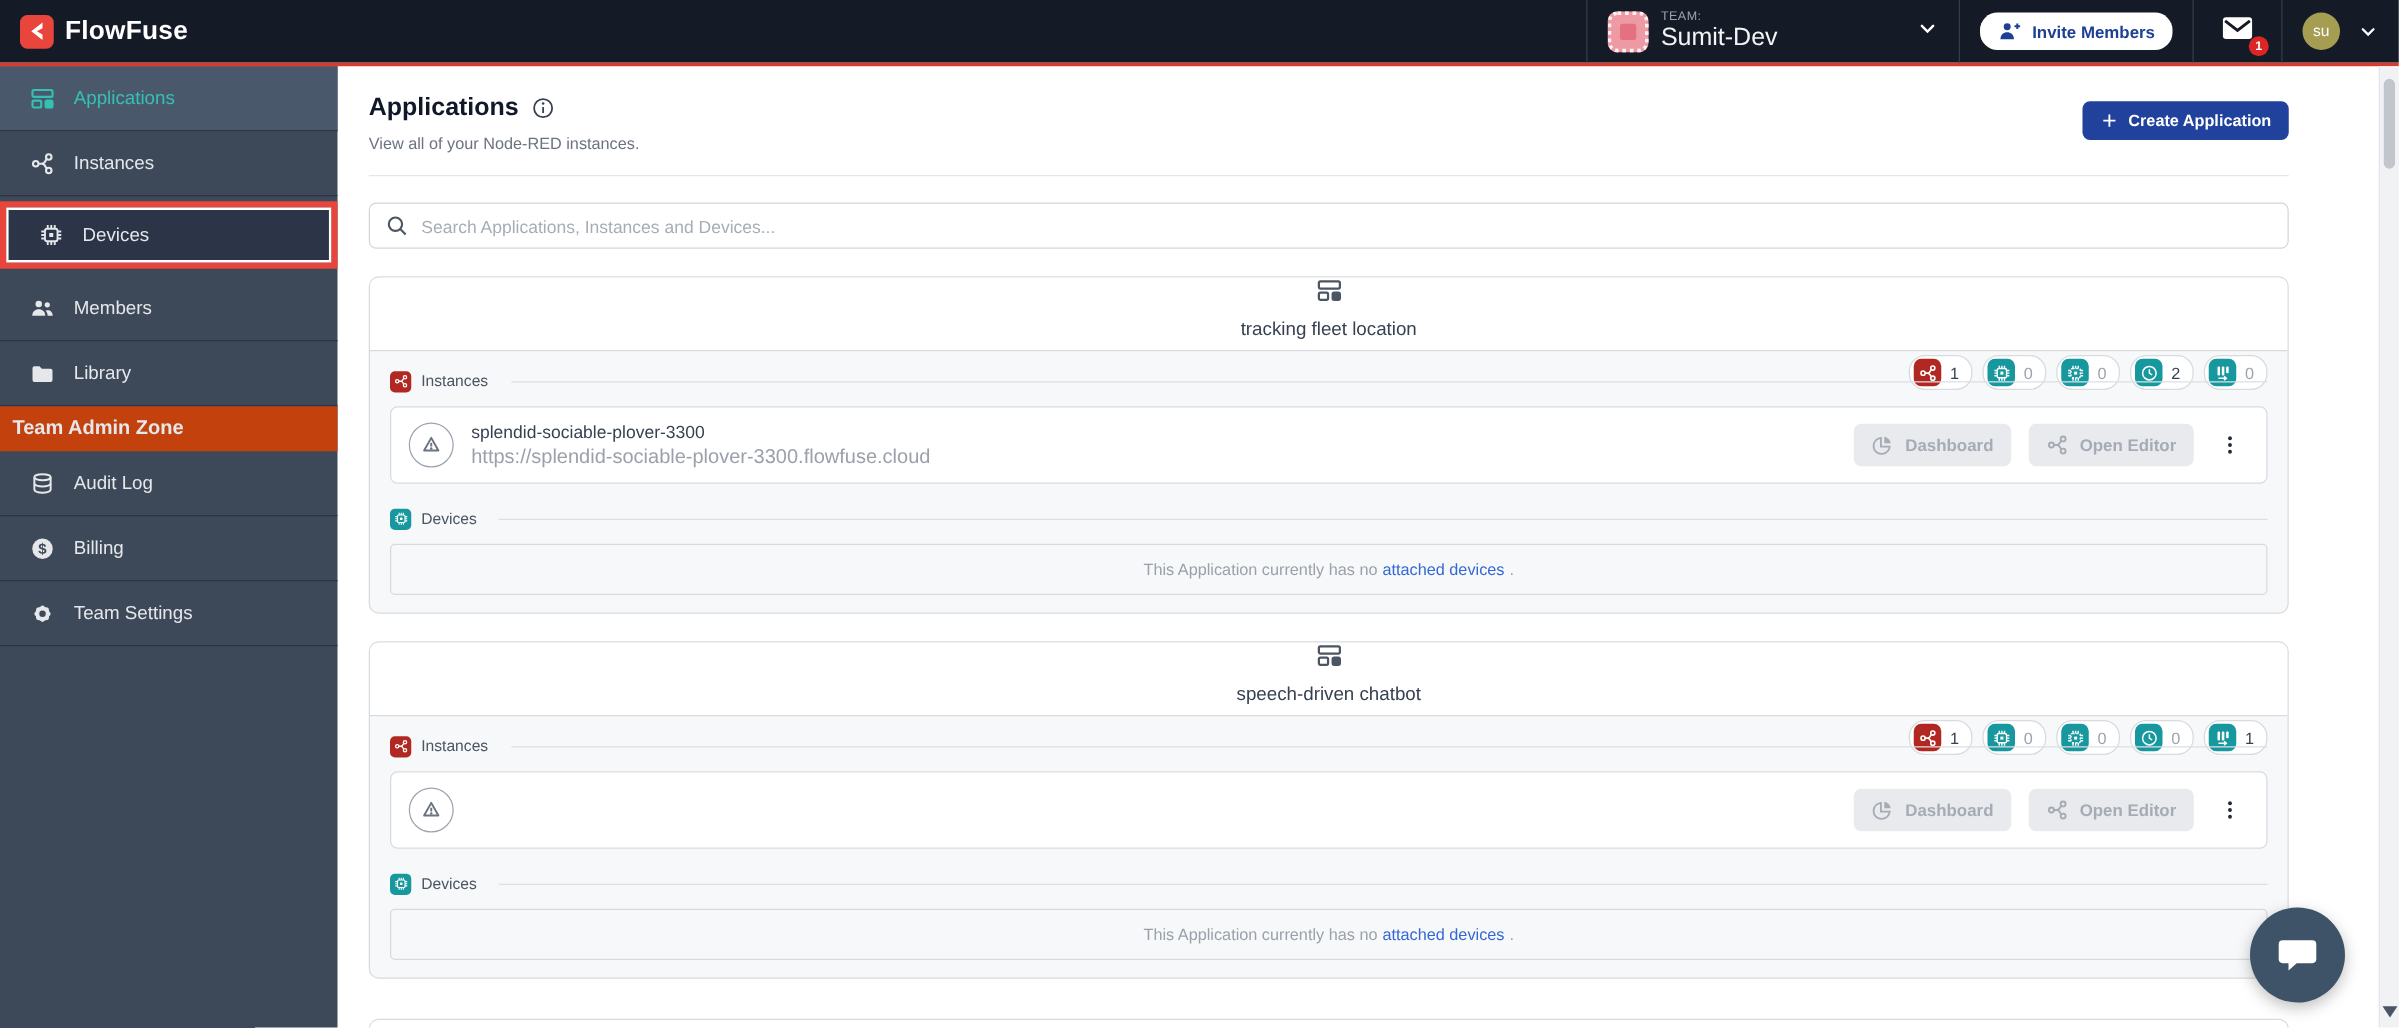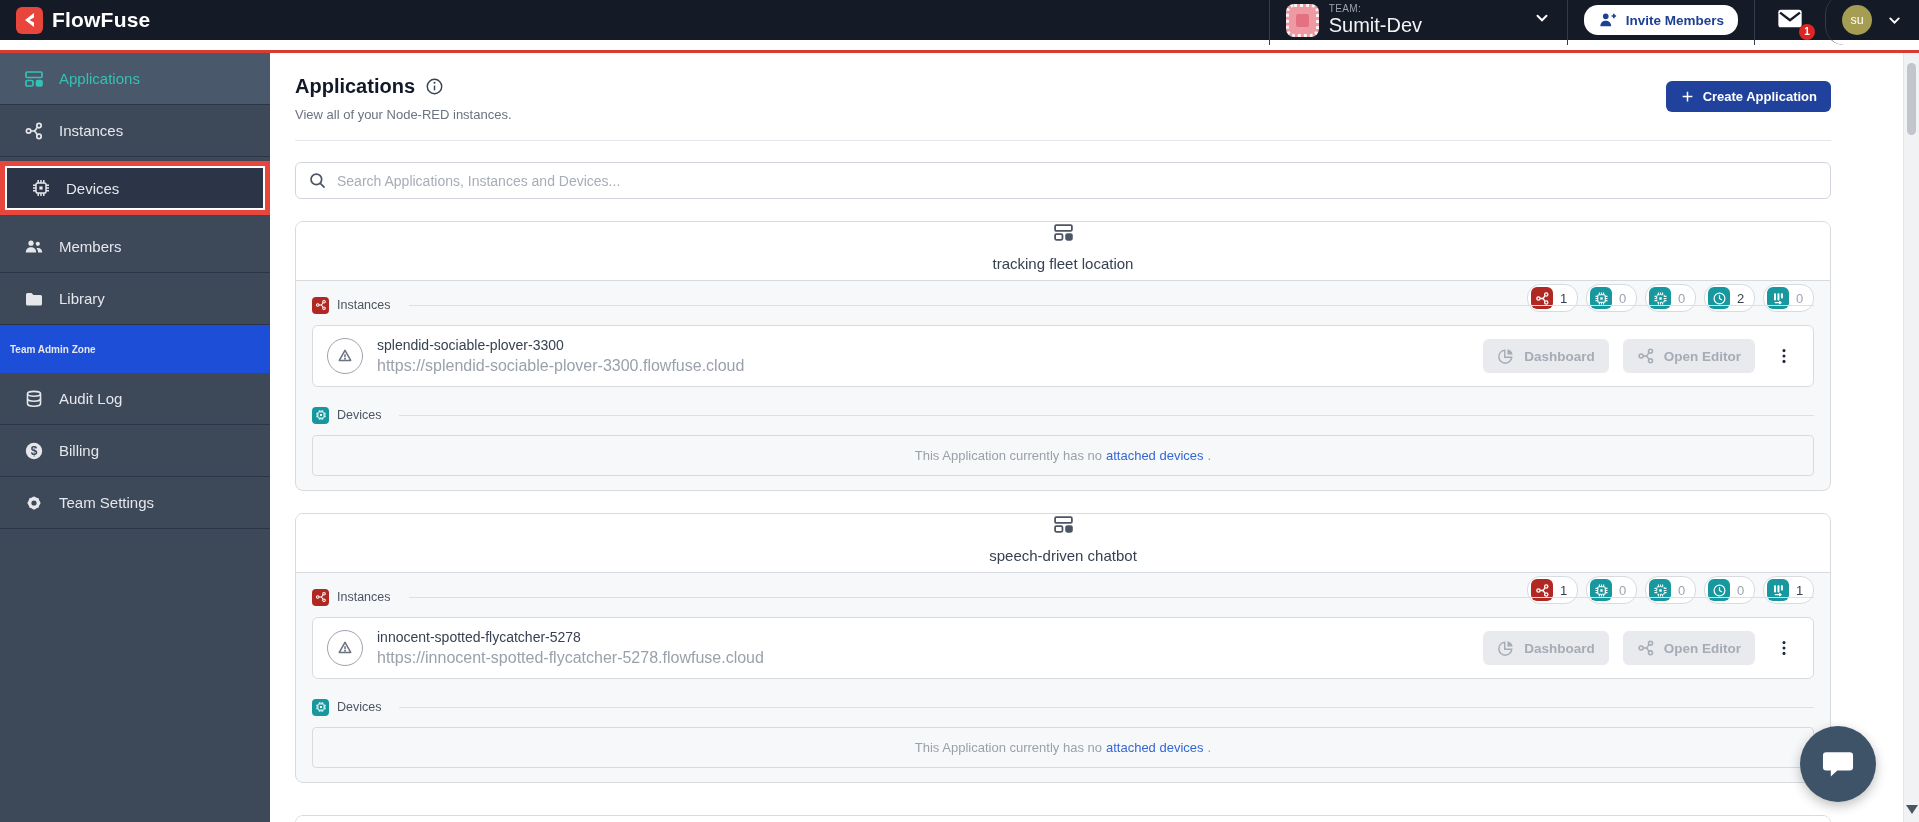--- a/index.html
+++ b/index.html
@@ -1,48 +1,48 @@
 <!DOCTYPE html>
 <html><head>
 <meta charset="utf-8">
 <style>
   * { margin:0; padding:0; box-sizing:border-box; }
   html,body { width:1919px; height:822px; overflow:hidden; font-family:"Liberation Sans",sans-serif; background:#fff; }
 
   
-  .topbar { position:absolute; left:0; top:0; width:1919px; height:40px; background:#141a26; display:flex; align-items:center; z-index:30; }
+  .topbar { position:absolute; left:0; top:0; width:1919px; height:50px; background:#141a26; display:flex; align-items:center; z-index:30; }
   .logo { display:flex; align-items:center; gap:9px; padding-left:16px; cursor:pointer; }
   .logo-mark { width:27px; height:27px; background:#e8453c; border-radius:6px; display:flex; align-items:center; justify-content:center; }
   .logo-text { color:#fff; font-size:21px; font-weight:700; letter-spacing:.2px; }
   .tb-right { margin-left:auto; display:flex; align-items:stretch; height:50px; }
   .tb-sec { display:flex; align-items:center; border-left:1px solid #323c4e; padding:0 16px; }
   .team-sel { width:298px; cursor:pointer; gap:10px; }
   .team-avatar { width:33px; height:33px; border-radius:8px; background:#ee9aa5; border:3px dotted rgba(255,255,255,.85); display:flex; align-items:center; justify-content:center; }
   .team-avatar-inner { width:13px; height:13px; background:#e4717f; border-radius:2px; }
   .team-txt { display:flex; flex-direction:column; line-height:1.15; }
   .team-label { font-size:10px; color:#9ca3af; letter-spacing:.4px; }
   .team-name { font-size:20px; color:#f3f4f6; }
   .team-chevron { margin-left:auto; }
   .invite-btn { background:#fff; border:none; border-radius:14px; height:30px; padding:0 14px; display:flex; align-items:center; gap:8px; color:#1e4094; font-size:13.5px; font-weight:700; cursor:pointer; }
   .mail-wrap { position:relative; cursor:pointer; padding:0 6px; }
   .mail-badge { position:absolute; right:-6px; bottom:-7px; width:16px; height:16px; background:#dc2626; border-radius:50%; color:#fff; font-size:10px; display:flex; align-items:center; justify-content:center; font-weight:700; }
-  .user-sec { gap:14px; cursor:pointer;border-radius:19px; }
+  .user-sec { gap:14px; cursor:pointer; }
   .user-avatar { width:30px; height:30px; border-radius:50%; background:#a59d52; color:#fff; font-size:12.5px; display:flex; align-items:center; justify-content:center; }
 
   .red-line { position:absolute; left:0; top:50px; width:1919px; height:3px; background:#d93b31; z-index:29; }
 
   
   .sidebar { position:absolute; left:0; top:53px; width:270px; height:769px; background:#3d4859; z-index:20; }
   .side-item { height:52px; display:flex; align-items:center; gap:15px; padding-left:24px; color:#e5e7eb; font-size:15px; border-bottom:1px solid #2b3547; cursor:pointer; }
   .side-item .ic { width:20px; height:20px; display:flex; align-items:center; justify-content:center; }
   .side-item.active { background:#4a586c; color:#35c0b4; }
   .annot-wrap { border:5px solid #e8453c; margin:4px 0 6px 0; }
   .annot-inner { border:2px solid #ffffff; }
   .annot-inner .side-item { height:40px; border-bottom:none; background:#2b3547; }
-  .taz { height:48px; background:#1d4ed8; color:#e5e7eb; font-size:10px; font-weight:700; display:flex; align-items:center; padding-left:10px; }
+  .taz { height:36px; background:#c2410c; color:#e5e7eb; font-size:16px; font-weight:700; display:flex; align-items:center; padding-left:10px; }
 
   
   .main { position:absolute; left:270px; top:53px; width:1649px; height:769px; background:#fff; overflow:hidden; }
   .content { padding:22px 88px 0 25px; }
   .page-head { display:flex; align-items:flex-start; justify-content:space-between; border-bottom:1px solid #e3e6ea; padding-bottom:18px; }
   .ph-title-row { display:flex; align-items:center; gap:10px; }
   .ph-title { font-size:20px; font-weight:700; color:#111827; }
   .ph-sub { font-size:13px; color:#6b7280; margin-top:9px; }
   .create-btn { background:#20419c; color:#fff; border:none; border-radius:6px; height:31px; padding:0 14px; display:flex; align-items:center; gap:8px; font-size:13px; font-weight:600; cursor:pointer; margin-top:6px; }
 
@@ -551,24 +551,20 @@
             </span>
           <span class="sec-label">Instances</span>
           <span class="sec-rule"></span>
         </div>
         <div class="inst-row">
           <span class="inst-status" style="color:#6b7280">
               <svg width="22" height="22">
                 <use href="#i-warn"></use>
               </svg>
             </span>
-          <span class="inst-txt">
-            <span class="inst-name">innocent-spotted-flycatcher-5278</span>
-            <span class="inst-url">https://innocent-spotted-flycatcher-5278.flowfuse.cloud</span>
-          </span>
           <span class="inst-actions">
             <button class="gbtn" disabled="">
               <span style="display:flex">
                   <svg width="18" height="18">
                     <use href="#i-pie"></use>
                   </svg>
                 </span>
               <span>Dashboard</span>
             </button>
             <button class="gbtn" disabled="">

